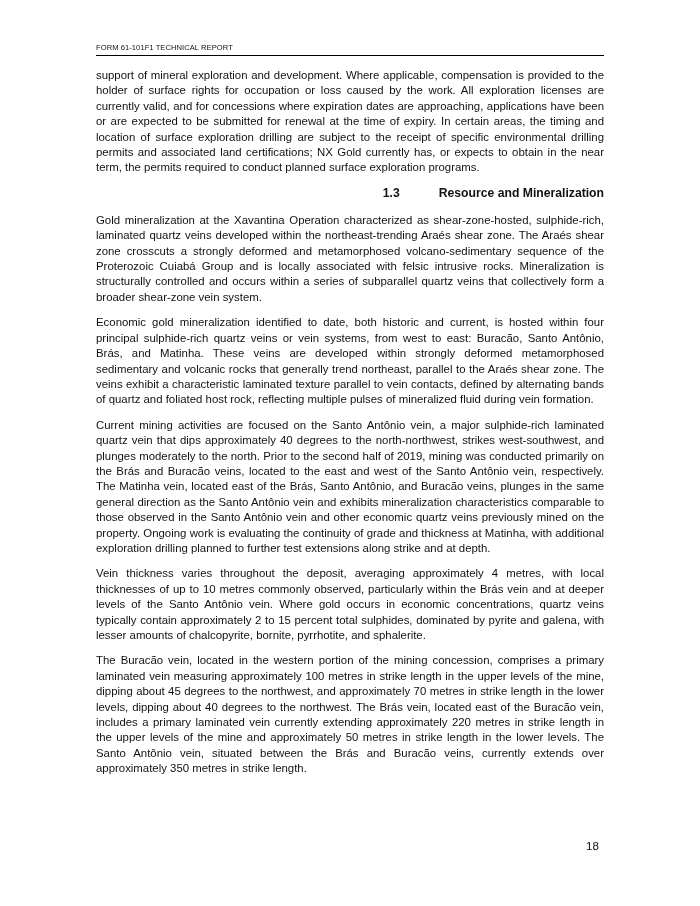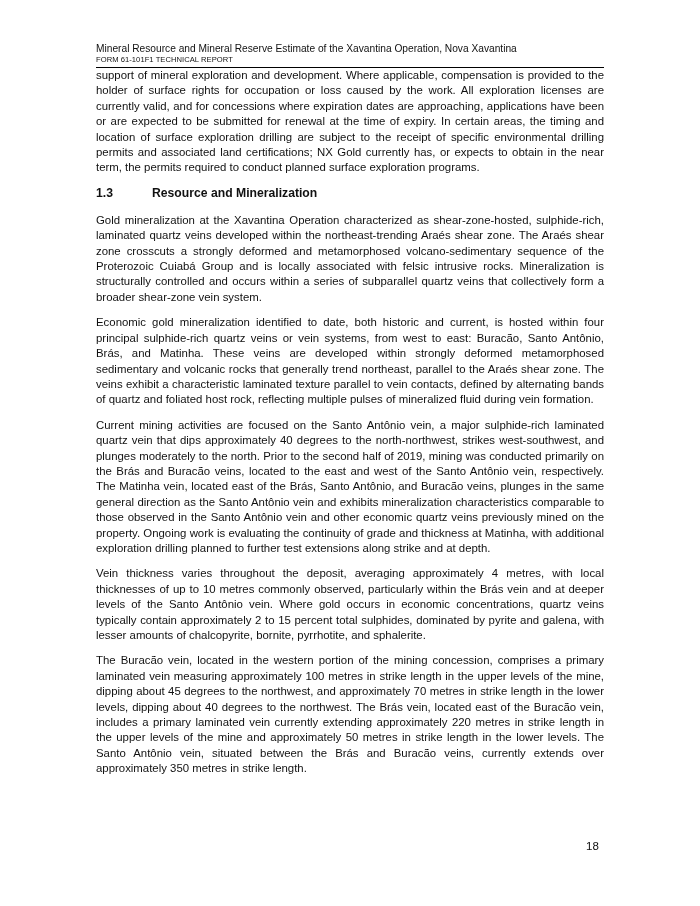--- a/index.html
+++ b/index.html
@@ -16,31 +16,31 @@
     .content {
       position: absolute; left: 96px; top: 68px; width: 508px;
     }
     p.body {
       margin: 0 0 10px 0; font-size: 11.4px; line-height: 15.4px;
       text-align: justify; color: #111;
     }
     .section-heading {
       display: flex; font-weight: bold; font-size: 12.2px; line-height: 15px;
       margin: 6px 0 12px 0;
+      justify-content: flex-end;
     }
     .section-number { width: 56px; }
     .page-number {
       position: absolute; left: 586px; top: 840px; font-size: 11.5px; color: #111;
     }
   </style>
 </head>
 <body>
 
 <div class="header">
-  <div class="header-title">Mineral Resource and Mineral Reserve Estimate of the Xavantina Operation, Nova Xavantina</div>
   <div class="header-sub">FORM 61-101F1 TECHNICAL REPORT</div>
 </div>
 
 <div class="content">
   <p class="body">support of mineral exploration and development. Where applicable, compensation is provided to the holder of surface rights for occupation or loss caused by the work. All exploration licenses are currently valid, and for concessions where expiration dates are approaching, applications have been or are expected to be submitted for renewal at the time of expiry. In certain areas, the timing and location of surface exploration drilling are subject to the receipt of specific environmental drilling permits and associated land certifications; NX Gold currently has, or expects to obtain in the near term, the permits required to conduct planned surface exploration programs.</p>
 
   <div class="section-heading">
     <span class="section-number">1.3</span>
     <span class="section-title">Resource and Mineralization</span>
   </div>

